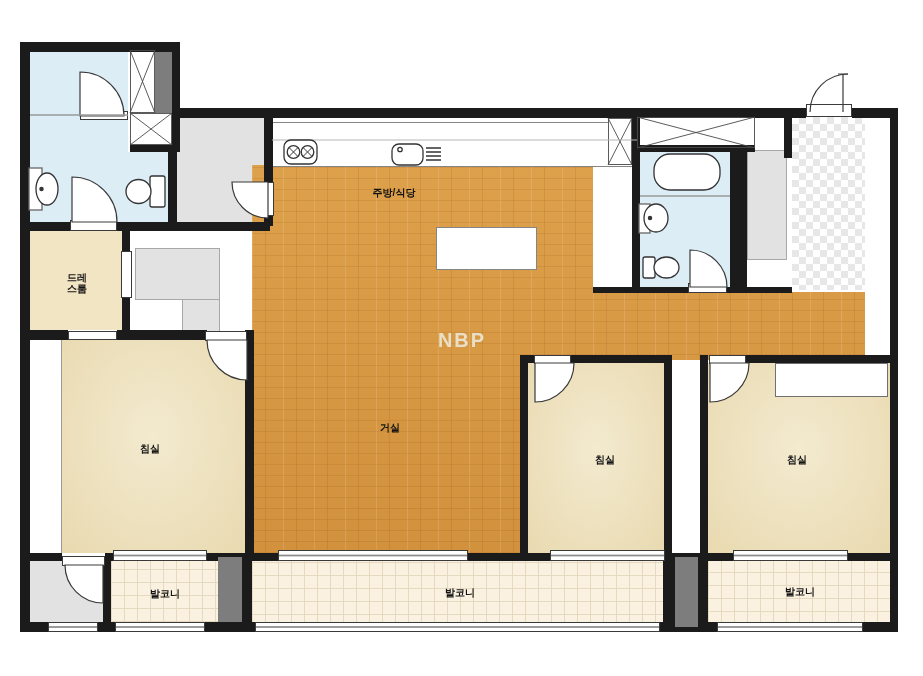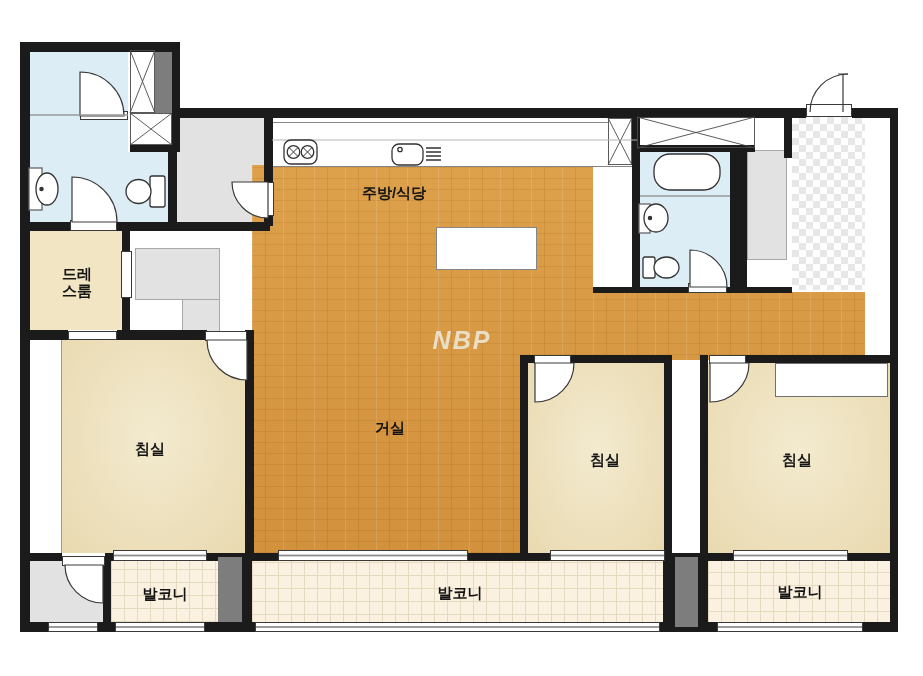--- a/index.html
+++ b/index.html
@@ -25,24 +25,24 @@
   .checker{background-color:#fff;
     background-image:
       linear-gradient(45deg,#e7e7e7 25%,rgba(0,0,0,0) 25%,rgba(0,0,0,0) 75%,#e7e7e7 75%),
       linear-gradient(45deg,#e7e7e7 25%,rgba(0,0,0,0) 25%,rgba(0,0,0,0) 75%,#e7e7e7 75%);
     background-size:14px 14px;background-position:0 0,7px 7px;}
   .white{background:#fff;}
   .frame{border:1.5px solid #858585;}
   .win{position:absolute;background:linear-gradient(to bottom,#fff 0 35%,#8d8d8d 45% 55%,#fff 65%);
        border:1px solid #3a3a3a;box-sizing:border-box;}
   .leaf{position:absolute;background:#fff;border:1px solid #3a3a3a;box-sizing:border-box;}
-  .lbl{position:absolute;transform:translate(-50%,-50%);font-weight:bold;font-size:15px;
+  .lbl{position:absolute;transform:translate(-50%,-50%);font-weight:bold;font-size:10px;
        color:#141414;text-align:center;white-space:pre-line;line-height:1.12;}
-  .wm{position:absolute;transform:translate(-50%,-50%);font-weight:bold;font-size:25px;
-      letter-spacing:2px;color:#ead;font-style:italic;}
+  .wm{position:absolute;transform:translate(-50%,-50%);font-weight:bold;font-size:20px;
+      letter-spacing:2px;color:#ead;}
   svg{position:absolute;left:0;top:0;}
 </style>
 </head>
 <body>
 
 <div id="plan">
 
   <div class="rm bath" style="left:30px;top:52px;width:98px;height:170px;"></div>
   <div class="rm bath" style="left:128px;top:152px;width:40px;height:70px;"></div>
   <div class="rm white" style="left:130px;top:50px;width:25px;height:63px;"></div>

